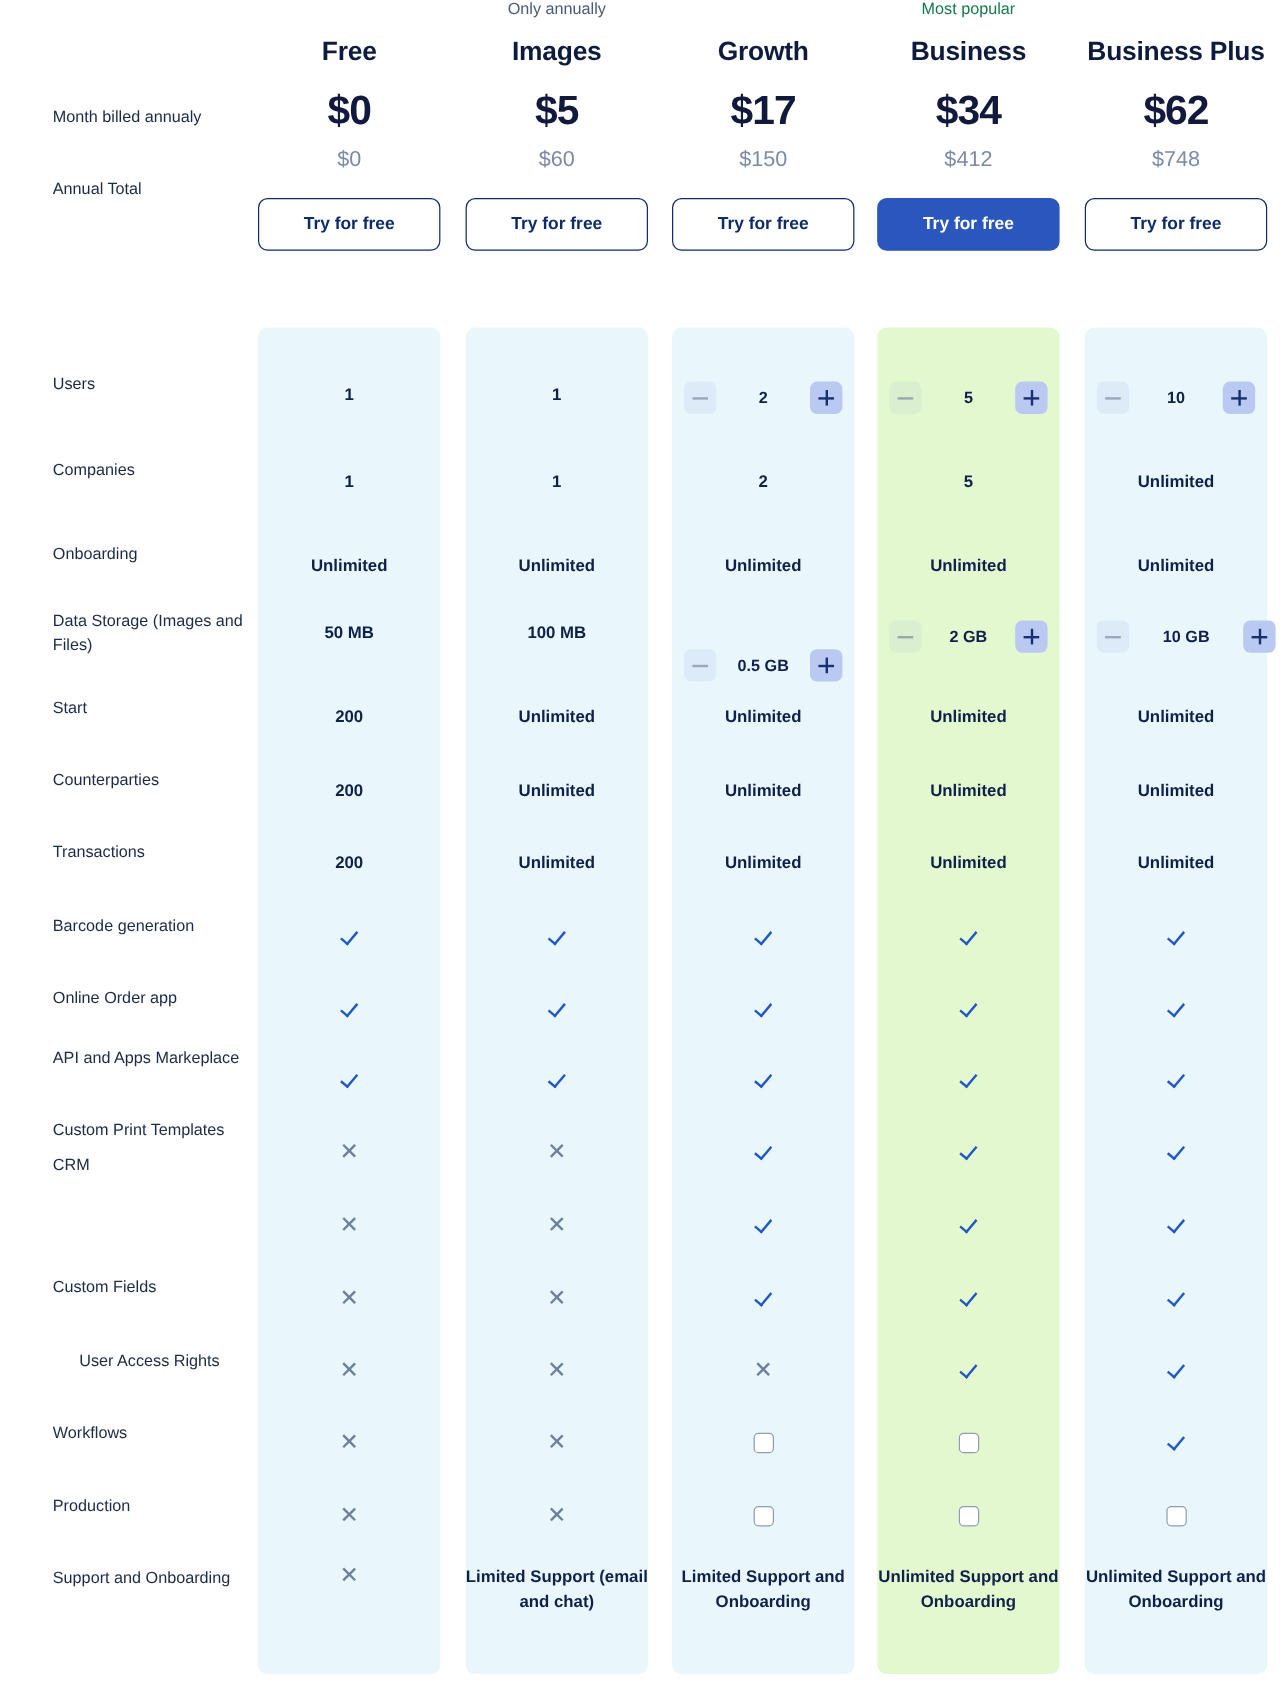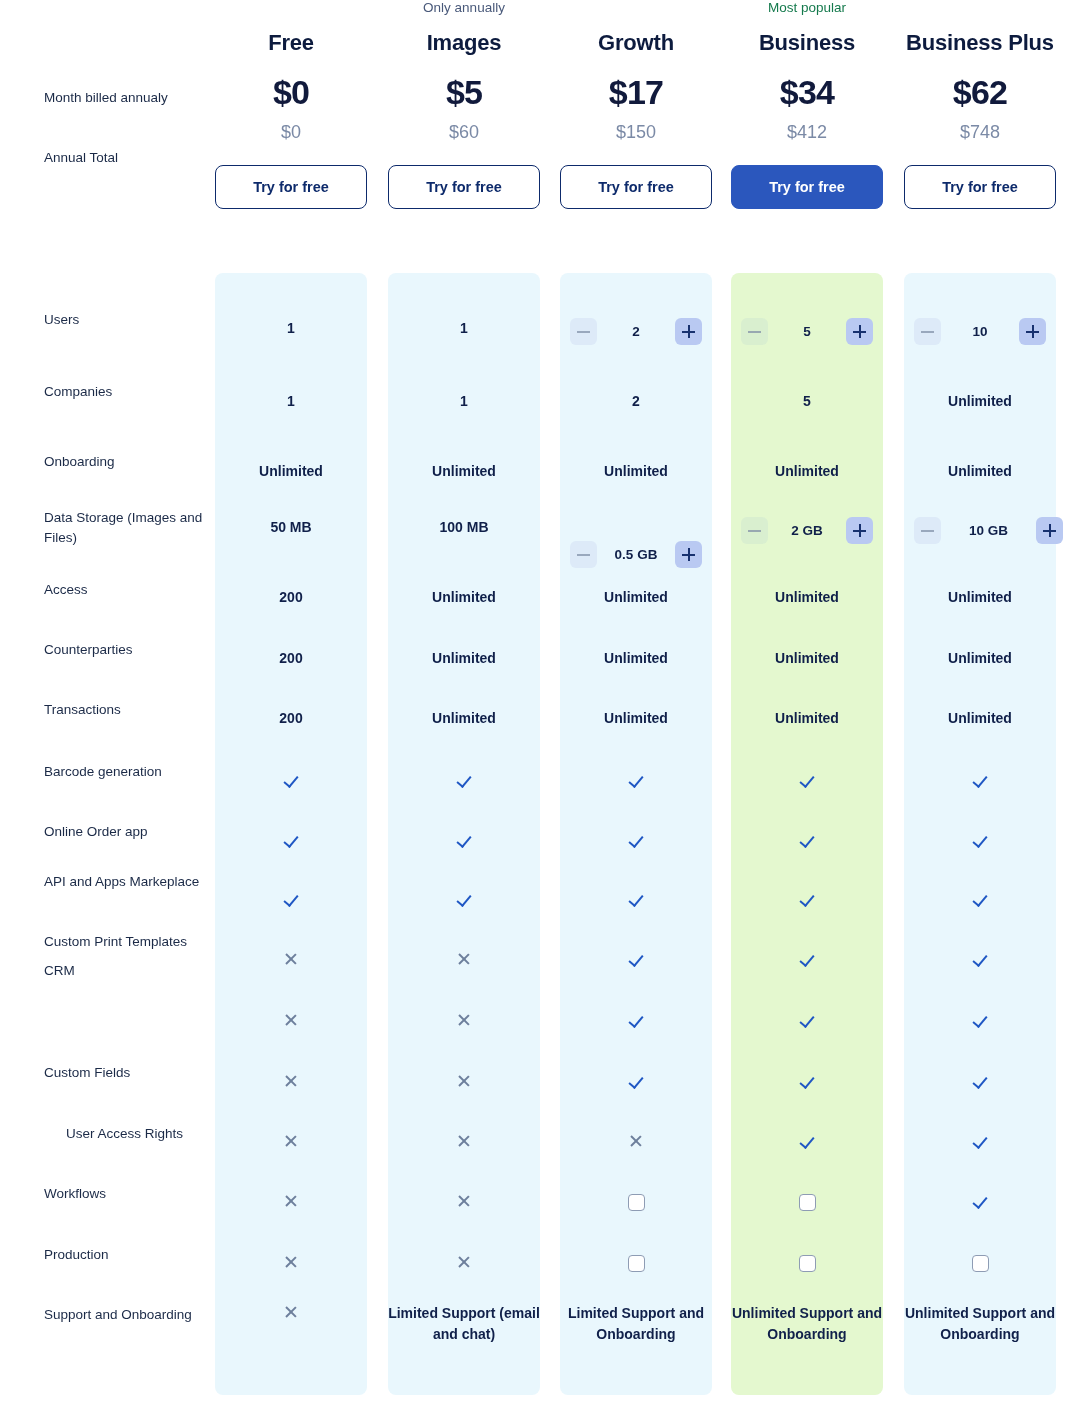--- a/index.html
+++ b/index.html
@@ -312,21 +312,21 @@
           <span class="step-value">2 GB</span>
           <button class="step-btn plus"></button>
         </div>
         <div class="stepper" style="left: 914px; width: 132px; top: 517px; gap: 28px;">
           <button class="step-btn minus"></button>
           <span class="step-value">10 GB</span>
           <button class="step-btn plus"></button>
         </div>
       </div>
       <div class="frow" style="top: 0px;">
-        <div class="frow-label" style="top: 580px;">Access</div>
+        <div class="frow-label" style="top: 580px;">Start</div>
         <div class="cell cell-multiline" style="left: 215px; width: 152px; top: 587px;">200</div>
         <div class="cell cell-multiline" style="left: 388px; width: 152px; top: 587px;">Unlimited</div>
         <div class="cell cell-multiline" style="left: 560px; width: 152px; top: 587px;">Unlimited</div>
         <div class="cell cell-multiline" style="left: 731px; width: 152px; top: 587px;">Unlimited</div>
         <div class="cell cell-multiline" style="left: 904px; width: 152px; top: 587px;">Unlimited</div>
       </div>
       <div class="frow" style="top: 0px;">
         <div class="frow-label" style="top: 640px;">Counterparties</div>
         <div class="cell cell-multiline" style="left: 215px; width: 152px; top: 648px;">200</div>
         <div class="cell cell-multiline" style="left: 388px; width: 152px; top: 648px;">Unlimited</div>

